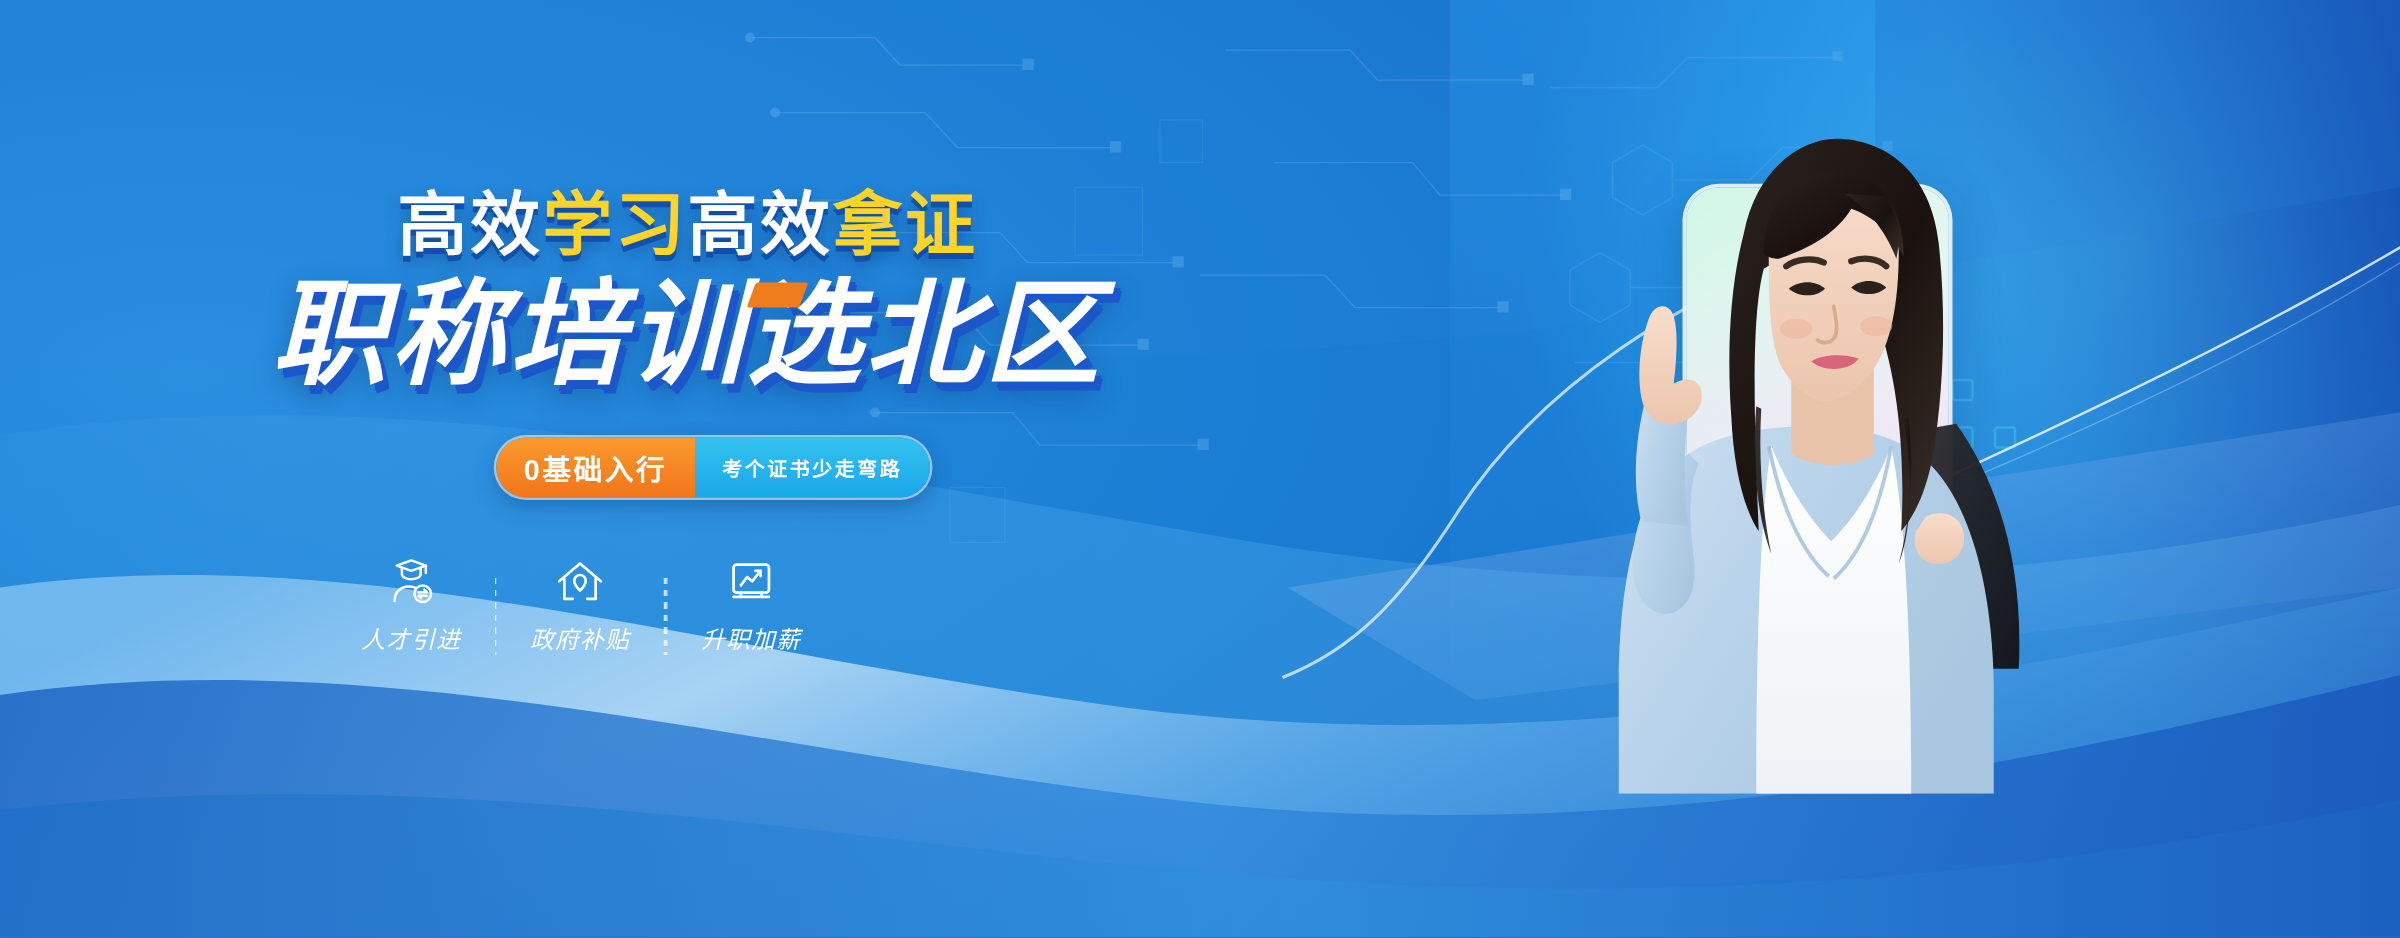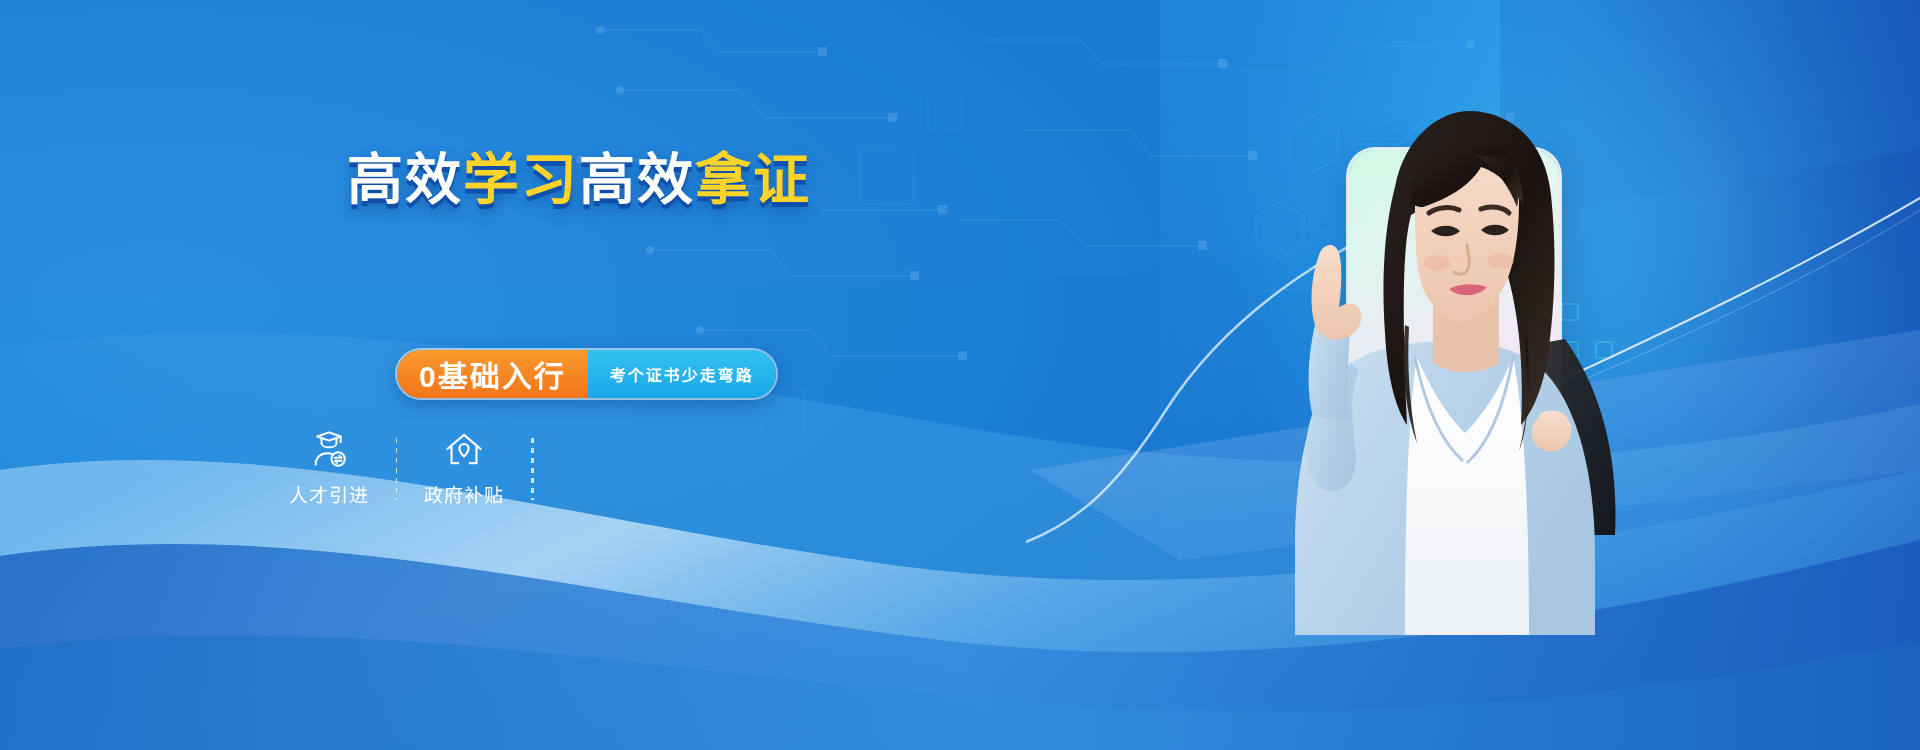--- a/index.html
+++ b/index.html
@@ -95,21 +95,20 @@
     left:0; top:152px;
     width:1100px;
     text-align:center;
     font-size:56px;
     font-weight:bold;
     letter-spacing:2px;
     line-height:1;
     color:#ffffff;
     text-shadow:0 5px 0 rgba(14,74,168,.85), 0 8px 14px rgba(6,44,110,.45);
     white-space:nowrap;
-    margin-left:29px;
   }
   .headline-1 .hl{ color:#ffd42a; }
 
   .headline-2-wrap{
     position:absolute;
     left:0; top:222px;
     width:1100px;
     text-align:center;
     white-space:nowrap;
   }
@@ -146,40 +145,41 @@
     height:48px;
     border-radius:24px;
     overflow:hidden;
     box-shadow:0 0 0 2px rgba(255,255,255,.55), 0 6px 18px rgba(4,36,96,.35);
   }
   .pill-left{
     display:flex; align-items:center; justify-content:center;
     padding:12px 22px;
     background:linear-gradient(180deg,#fa9a2e 0%,#f2751a 100%);
     color:#ffffff;
-    font-size:30px;
+    font-size:23px;
     font-weight:bold;
     letter-spacing:2px;
   }
   .pill-right{
     display:flex; align-items:center; justify-content:center;
     padding:0 22px;
     background:linear-gradient(180deg,#34c2f0 0%,#1aa7e8 100%);
     color:#ffffff;
     font-size:16px;
     font-weight:bold;
     letter-spacing:2px;
   }
 
   
   .features{
     position:absolute;
-    left:262px; top:428px;
+    left:262px; top:444px;
     display:flex;
-    align-items:center;
+    align-items:flex-end;
+    font-style:italic;
   }
   .feature{
     width:134px;
     display:flex;
     flex-direction:column;
     align-items:center;
     gap:10px;
   }
   .feature-icon{
     width:42px; height:42px;
@@ -432,20 +432,26 @@
 
     <path d="M286,318 C300,312 314,318 316,332 C318,348 306,358 292,356 C280,354 274,342 278,330 Z" fill="url(#skin)"></path>
   </svg>
 
   <div class="content">
 
     <div class="headline-1">
       <span>高效</span><span class="hl">学习</span><span>高效</span><span class="hl">拿证</span>
     </div>
 
+    <div class="headline-2-wrap">
+      <span class="headline-2">
+        <span>职称培训选北区</span>
+        <span class="accent-slash"></span>
+      </span>
+    </div>
 
     <div class="pill">
       <div class="pill-left">0基础入行</div>
       <div class="pill-right">考个证书少走弯路</div>
     </div>
 
     <div class="features">
 
       <div class="feature">
         <div class="feature-icon">
@@ -477,16 +483,29 @@
       </div>
 
       <div class="feature-sep"></div>
 
 
       <div class="feature-sep"></div>
 
 
       <div class="feature-sep"></div>
 
+      <div class="feature">
+        <div class="feature-icon">
+          <svg viewBox="0 0 48 48" fill="none" stroke="#ffffff" stroke-width="2.6" stroke-linecap="round" stroke-linejoin="round">
+            <rect x="7" y="8" width="34" height="27" rx="3"></rect>
+            <path d="M14 28 L20 20 L25 24 L33 14"></path>
+            <path d="M28 14 H33 V19"></path>
+            <path d="M7 39 H41"></path>
+            <path d="M14 35 V39"></path>
+            <path d="M34 35 V39"></path>
+          </svg>
+        </div>
+        <div class="feature-label">升职加薪</div>
+      </div>
 
     </div>
   </div>
 </div>
 
 </body></html>

